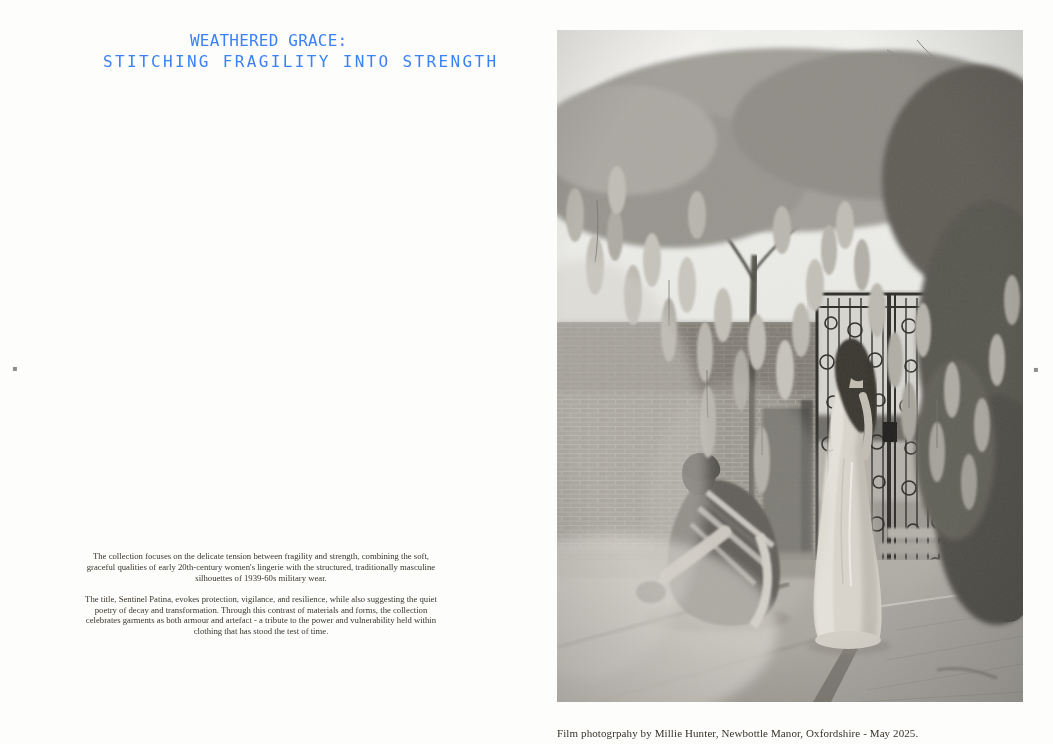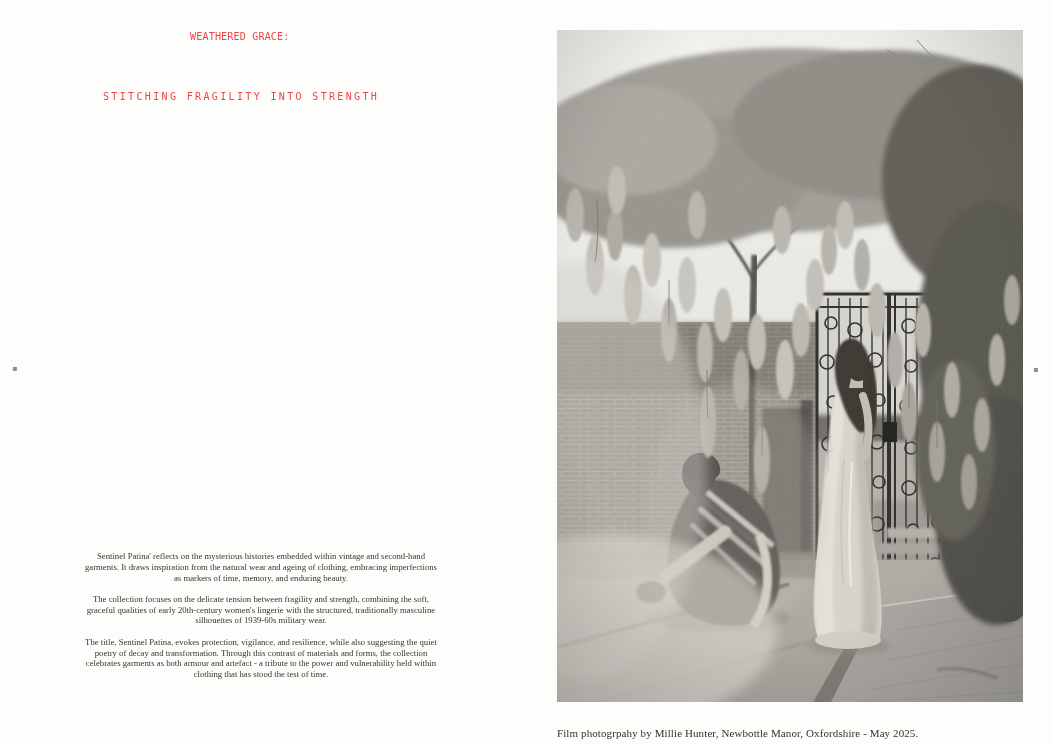--- a/index.html
+++ b/index.html
@@ -3,24 +3,24 @@
 <meta charset="utf-8">
 <style>
   html,body{margin:0;padding:0;}
   body{
     width:1053px;height:744px;position:relative;overflow:hidden;
     background:#fdfdfc;font-family:"Liberation Serif",serif;
   }
   .title-line{
     position:absolute;white-space:nowrap;
     font-family:"DejaVu Sans Mono","Liberation Mono",monospace;
-    font-size:10px;color:#ef4444;
+    font-size:16px;color:#3b82f6;
   }
   .title-line1{left:190px;top:31px;letter-spacing:0.2px;}
-  .title-line2{left:103px;top:52px;letter-spacing:2.35px;margin-top:39px;}
+  .title-line2{left:103px;top:52px;letter-spacing:2.35px;}
   .body-copy{
     position:absolute;left:85px;top:551px;width:352px;
     text-align:center;font-size:8.7px;line-height:10.8px;color:#3a352c;
   }
   .body-copy p{margin:0 0 10.5px 0;}
   .body-copy p:last-child{margin-bottom:16px;}
   .photo-fig{position:absolute;left:557px;top:30px;width:466px;height:672px;margin:0;}
   .photo-fig svg{display:block;}
   .caption{
     position:absolute;left:557px;top:727px;width:466px;
@@ -36,21 +36,20 @@
 </head>
 <body>
 
 <section>
   <h1 style="margin:0;font-weight:normal;">
     <span class="title-line title-line1">WEATHERED GRACE:</span>
     <span class="title-line title-line2">STITCHING FRAGILITY INTO STRENGTH</span>
   </h1>
 
   <div class="body-copy">
-    <p>Sentinel Patina' reflects on the mysterious histories embedded within vintage and second-hand garments. It draws inspiration from the natural wear and ageing of clothing, embracing imperfections as markers of time, memory, and enduring beauty.</p>
     <p>The collection focuses on the delicate tension between fragility and strength, combining the soft, graceful qualities of early 20th-century women's lingerie with the structured, traditionally masculine silhouettes of 1939-60s military wear.</p>
     <p>The title, Sentinel Patina, evokes protection, vigilance, and resilience, while also suggesting the quiet poetry of decay and transformation. Through this contrast of materials and forms, the collection celebrates garments as both armour and artefact - a tribute to the power and vulnerability held within clothing that has stood the test of time.</p>
   </div>
 </section>
 
 <span class="page-mark left">▪</span>
 <span class="page-mark right">▪</span>
 
 <section>
   <figure class="photo-fig">

